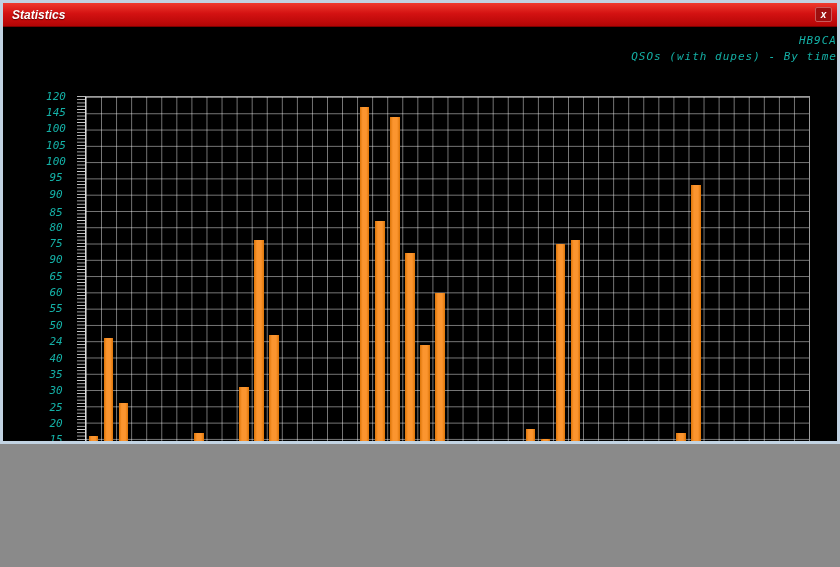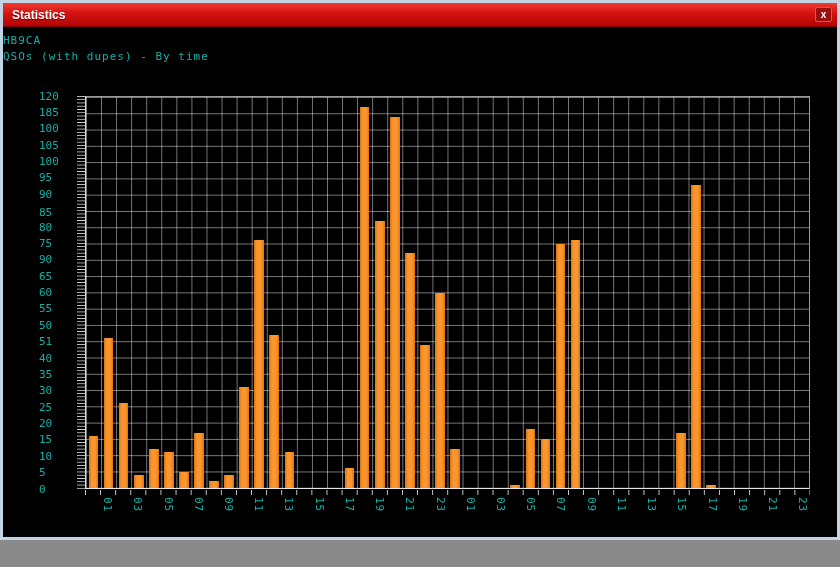--- a/index.html
+++ b/index.html
@@ -1,22 +1,23 @@
 <!DOCTYPE html>
 <html><head>
 <meta charset="utf-8">
 <style>
   * { margin:0; padding:0; box-sizing:border-box; }
   html,body { background:#8a8a8a; }
   .window {
-    position:relative; width:840px; height:540px;
+    position:relative; width:840px; height:444px;
     border:3px solid #c2d3e2; background:#8b5cf6;
     box-shadow: inset 0 0 0 1px #eef3f8;
     font-family:"Liberation Sans", sans-serif;
     overflow:hidden;
+    font-style:italic;
   }
   .titlebar {
     height:24px; display:flex; align-items:center;
     background:linear-gradient(#ef3b2f 0%, #d41212 45%, #b30505 100%);
     border-bottom:1px solid #7e0000;
     padding:0 5px 0 9px;
   }
   .titlebar .title { color:#fff; font-size:12px; font-weight:bold; flex:1; text-shadow:0 1px 1px #600; }
   .closebtn {
     width:17px; height:15px; background:#9d0f0f; border:1px solid #c75b5b;
@@ -31,40 +32,40 @@
     font-size:11px; color:#222; padding:3px 10px 3px 10px; margin-right:2px;
     background:#e0ddd5; border:1px solid #a8a8a8; border-bottom:none;
     border-radius:2px 2px 0 0; height:18px;
   }
   .tab.active {
     background:#f6f5f1; border-color:#8c8c8c; height:20px; position:relative; top:1px;
     padding-top:4px;
   }
   .chart-area { position:relative; width:100%; height:516px; background:#000;
     font-family:"DejaVu Sans Mono", monospace; }
-  .chart-titles { position:absolute; top:6px; left:0; width:100%; text-align:left; }
+  .chart-titles { position:absolute; top:6px; left:0; width:100%; text-align:right; }
   .chart-titles div { font-size:11px; line-height:15.5px; letter-spacing:1px; }
   .plot {
     position:absolute; left:82px; top:69px; width:725px; height:393px;
     border:1px solid #9b9b9b; border-left-color:#dcdcdc; border-bottom-color:#e6e6e6;
     background-image:
       linear-gradient(to right, rgba(255,255,255,.48) 1px, transparent 1px),
       linear-gradient(to bottom, rgba(255,255,255,.48) 1px, transparent 1px);
     background-size: calc(100%/48) 100%, 100% calc(100%/24);
   }
   .bars { position:absolute; left:0; right:0; top:0; bottom:0; display:flex; align-items:flex-end; }
   .slot { flex:1 1 0; height:100%; display:flex; align-items:flex-end; justify-content:center; }
   .bar { width:64%; background:linear-gradient(90deg,#dd7508 0%, #fb952f 30%, #fb952f 70%, #dd7508 100%); }
   .ycomb {
     position:absolute; left:74px; top:69px; width:8px; height:393px;
     background-image:linear-gradient(to bottom, rgba(230,230,230,.9) 1px, transparent 1px);
     background-size:100% calc(100%/120);
   }
   .ylabel { position:absolute; width:34px; left:36px; height:13px; line-height:13px;
-    text-align:left; font-size:11px; }
+    text-align:center; font-size:11px; }
   .xticks {
     position:absolute; left:82px; top:463px; width:725px; height:5px;
     background-image:linear-gradient(to right, rgba(230,230,230,.9) 1px, transparent 1px);
     background-size:calc(100%/48) 100%;
   }
   .xlabels { position:absolute; left:82px; top:470px; width:725px; height:28px; display:flex; }
   .xcell { flex:1 1 0; display:flex; justify-content:center; }
   .xcell span { writing-mode:vertical-rl; font-size:11px; letter-spacing:1px; }
 </style>
 </head>
@@ -84,35 +85,35 @@
     <div id="ylabels">
         <div class="ylabel" style="top: 455.5px; color: rgb(20, 176, 166);">0</div>
         <div class="ylabel" style="top: 439.125px; color: rgb(20, 176, 166);">5</div>
         <div class="ylabel" style="top: 422.75px; color: rgb(20, 176, 166);">10</div>
         <div class="ylabel" style="top: 406.375px; color: rgb(20, 176, 166);">15</div>
         <div class="ylabel" style="top: 390px; color: rgb(20, 176, 166);">20</div>
         <div class="ylabel" style="top: 373.625px; color: rgb(20, 176, 166);">25</div>
         <div class="ylabel" style="top: 357.25px; color: rgb(20, 176, 166);">30</div>
         <div class="ylabel" style="top: 340.875px; color: rgb(20, 176, 166);">35</div>
         <div class="ylabel" style="top: 324.5px; color: rgb(20, 176, 166);">40</div>
-        <div class="ylabel" style="top: 308.125px; color: rgb(20, 176, 166);">51</div>
+        <div class="ylabel" style="top: 308.125px; color: rgb(20, 176, 166);">24</div>
         <div class="ylabel" style="top: 291.75px; color: rgb(20, 176, 166);">50</div>
         <div class="ylabel" style="top: 275.375px; color: rgb(20, 176, 166);">55</div>
         <div class="ylabel" style="top: 259px; color: rgb(20, 176, 166);">60</div>
         <div class="ylabel" style="top: 242.625px; color: rgb(20, 176, 166);">65</div>
         <div class="ylabel" style="top: 226.25px; color: rgb(20, 176, 166);">90</div>
         <div class="ylabel" style="top: 209.875px; color: rgb(20, 176, 166);">75</div>
         <div class="ylabel" style="top: 193.5px; color: rgb(20, 176, 166);">80</div>
         <div class="ylabel" style="top: 179px; color: rgb(20, 176, 166);">85</div>
         <div class="ylabel" style="top: 160.75px; color: rgb(20, 176, 166);">90</div>
         <div class="ylabel" style="top: 144.375px; color: rgb(20, 176, 166);">95</div>
         <div class="ylabel" style="top: 128px; color: rgb(20, 176, 166);">100</div>
         <div class="ylabel" style="top: 111.625px; color: rgb(20, 176, 166);">105</div>
         <div class="ylabel" style="top: 95.25px; color: rgb(20, 176, 166);">100</div>
-        <div class="ylabel" style="top: 78.875px; color: rgb(20, 176, 166);">185</div>
+        <div class="ylabel" style="top: 78.875px; color: rgb(20, 176, 166);">145</div>
         <div class="ylabel" style="top: 62.5px; color: rgb(20, 176, 166);">120</div>
       </div>
     <div class="plot">
       <div class="bars" id="bars">
           <div class="slot">
             <div class="bar" style="height: 13.3333%;"></div>
           </div>
           <div class="slot">
             <div class="bar" style="height: 38.3333%;"></div>
           </div>

